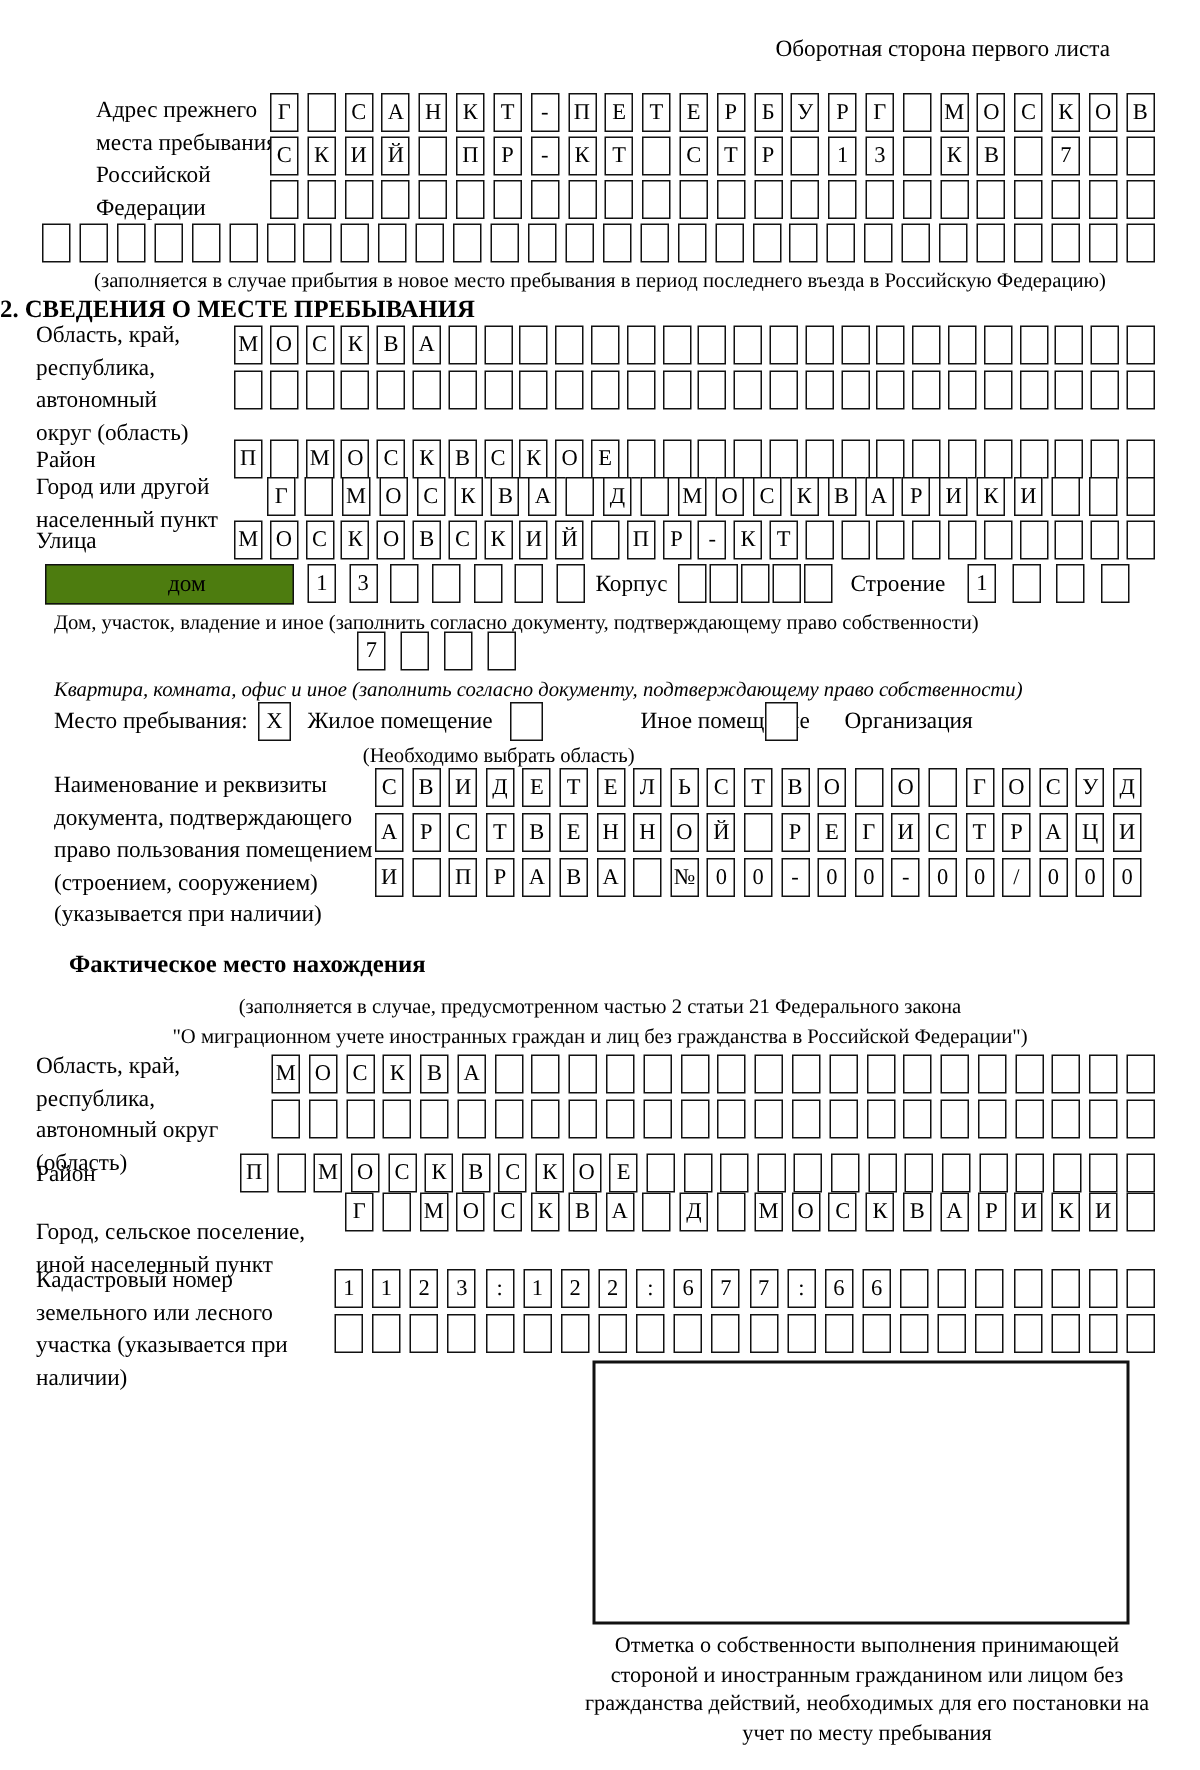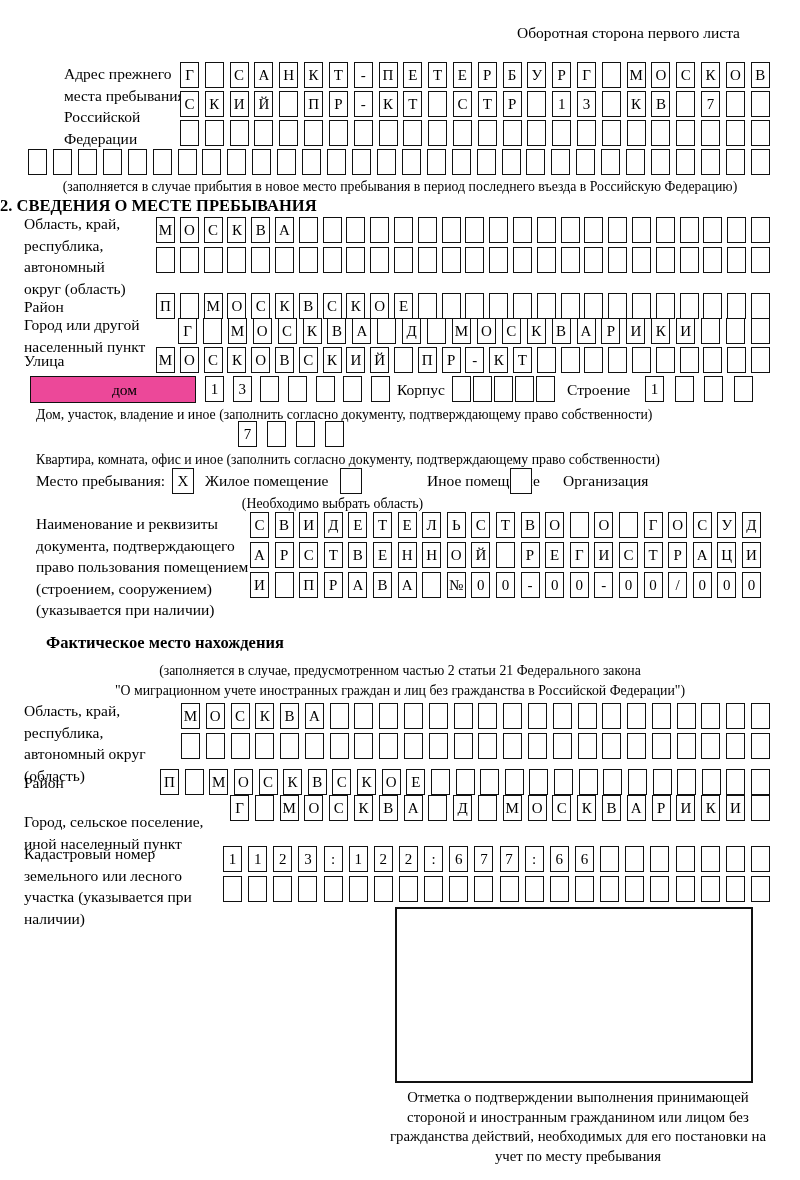--- a/index.html
+++ b/index.html
@@ -7,21 +7,21 @@
   #form-page{position:relative;width:800px;height:1180px;background:#fff;overflow:hidden;}
   .lbl{position:absolute;font-size:15.5px;line-height:21.5px;}
   .cap{position:absolute;font-size:13.8px;line-height:19px;}
   .center{left:0;width:100%;text-align:center;}
   .hdr{position:absolute;left:0;width:100%;text-align:left;font-weight:bold;font-size:16.5px;}
   .grid{position:absolute;display:flex;justify-content:space-between;}
   .cell{width:19px;height:26px;border:1.6px solid #111;box-sizing:border-box;
         display:flex;align-items:center;justify-content:center;
         font-size:15px;line-height:1;flex:none;background:#fff;}
   .widebox{position:absolute;border:1.6px solid #111;box-sizing:border-box;
-        display:flex;align-items:center;justify-content:center;font-size:15.5px;background:#ec4899;padding-left:23px;}
+        display:flex;align-items:center;justify-content:center;font-size:15.5px;background:#4d7c0f;padding-left:23px;}
   .chk{position:absolute;width:22px;height:26px;border:1.6px solid #111;box-sizing:border-box;
         display:flex;align-items:center;justify-content:center;font-size:15px;background:#fff;}
   .stamp{position:absolute;border:2px solid #111;box-sizing:border-box;background:#fff;}
 </style>
 </head>
 <body>
 
 <div id="form-page">
 
   <div class="lbl" style="left:0;top:22px;width:740px;text-align:right;">Оборотная сторона первого листа</div>
@@ -313,21 +313,21 @@
       <span class="cell"></span>
     </div>
   <div class="cap" style="left:36px;top:405px;">Дом, участок, владение и иное (заполнить согласно документу, подтверждающему право собственности)</div>
 
   <div class="grid" style="left:238px;top:421px;width:106px;">
       <span class="cell">7</span>
       <span class="cell"></span>
       <span class="cell"></span>
       <span class="cell"></span>
     </div>
-  <div class="cap" style="left:36px;top:450px;">Квартира, комната, офис и иное (заполнить согласно документу, подтверждающему право собственности)</div>
+  <div class="cap" style="left:36px;top:450px;font-style:italic;">Квартира, комната, офис и иное (заполнить согласно документу, подтверждающему право собственности)</div>
 
   <div class="lbl" style="left:36px;top:470px;">Место пребывания:</div>
   <div class="chk" style="left:172px;top:468px;">X</div>
   <div class="lbl" style="left:205px;top:470px;">Жилое помещение</div>
   <div class="chk" style="left:340px;top:468px;"></div>
   <div class="lbl" style="left:427px;top:470px;">Иное помещение</div>
   <div class="chk" style="left:510px;top:468px;"></div>
   <div class="lbl" style="left:563px;top:470px;">Организация</div>
   <div class="cap" style="left:160px;top:494px;width:345px;text-align:center;">(Необходимо выбрать область)</div>
 
@@ -559,15 +559,15 @@
       <span class="cell"></span>
       <span class="cell"></span>
       <span class="cell"></span>
       <span class="cell"></span>
       <span class="cell"></span>
       <span class="cell"></span>
       <span class="cell"></span>
     </div>
 
   <div class="stamp" style="left:395px;top:907px;width:358px;height:176px;"></div>
-  <div class="lbl" style="left:382px;top:1088px;width:392px;text-align:center;font-size:14.8px;line-height:19.5px;">Отметка о подтверждении выполнения принимающей стороной и иностранным гражданином или лицом без гражданства действий, необходимых для его постановки на учет по месту пребывания</div>
+  <div class="lbl" style="left:382px;top:1088px;width:392px;text-align:center;font-size:14.8px;line-height:19.5px;">Отметка о собственности выполнения принимающей стороной и иностранным гражданином или лицом без гражданства действий, необходимых для его постановки на учет по месту пребывания</div>
 
 </div>
 
 </body></html>

